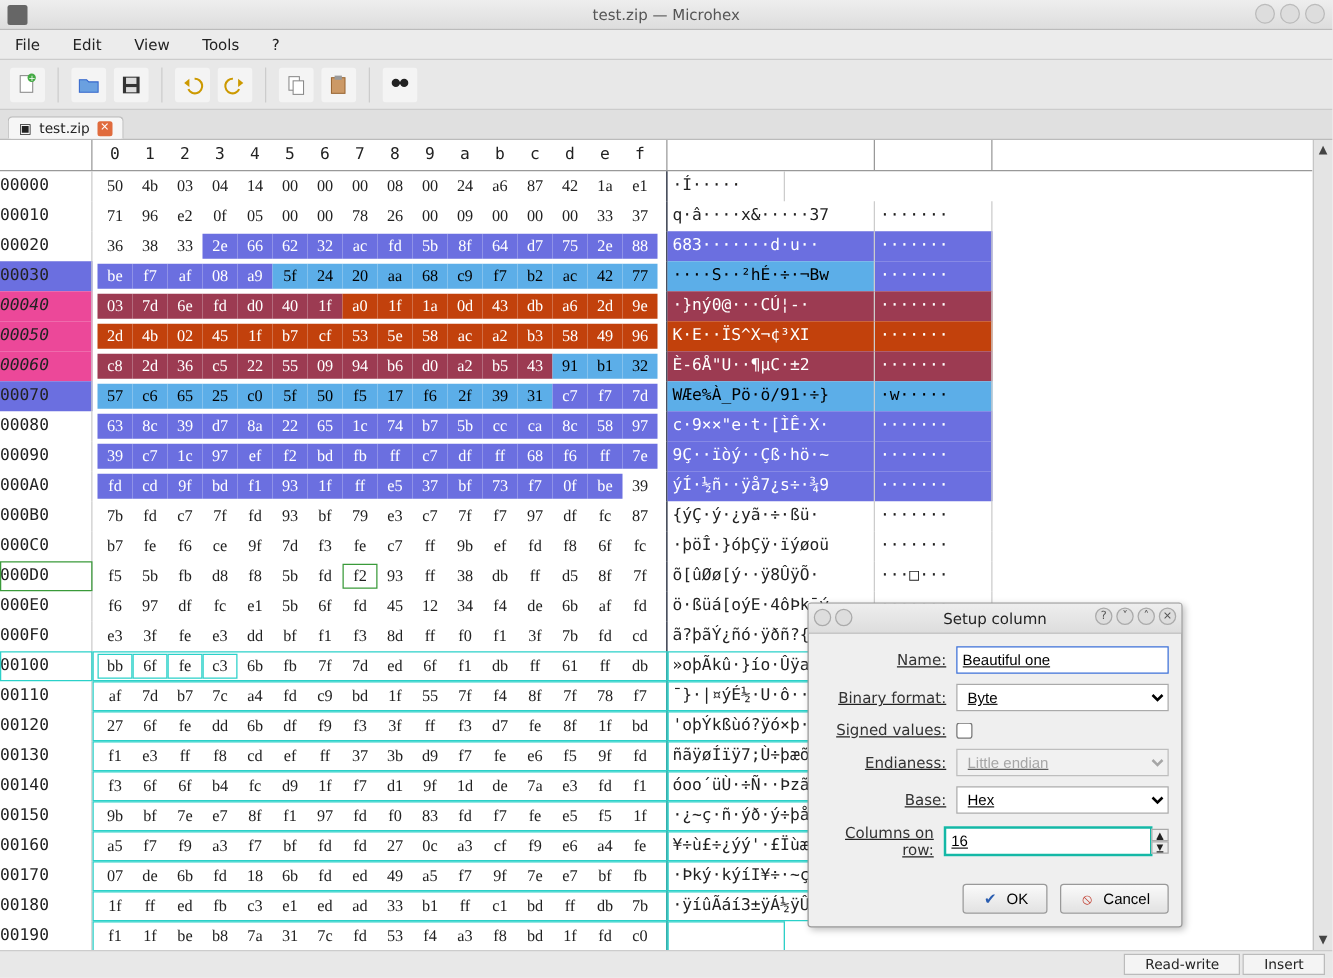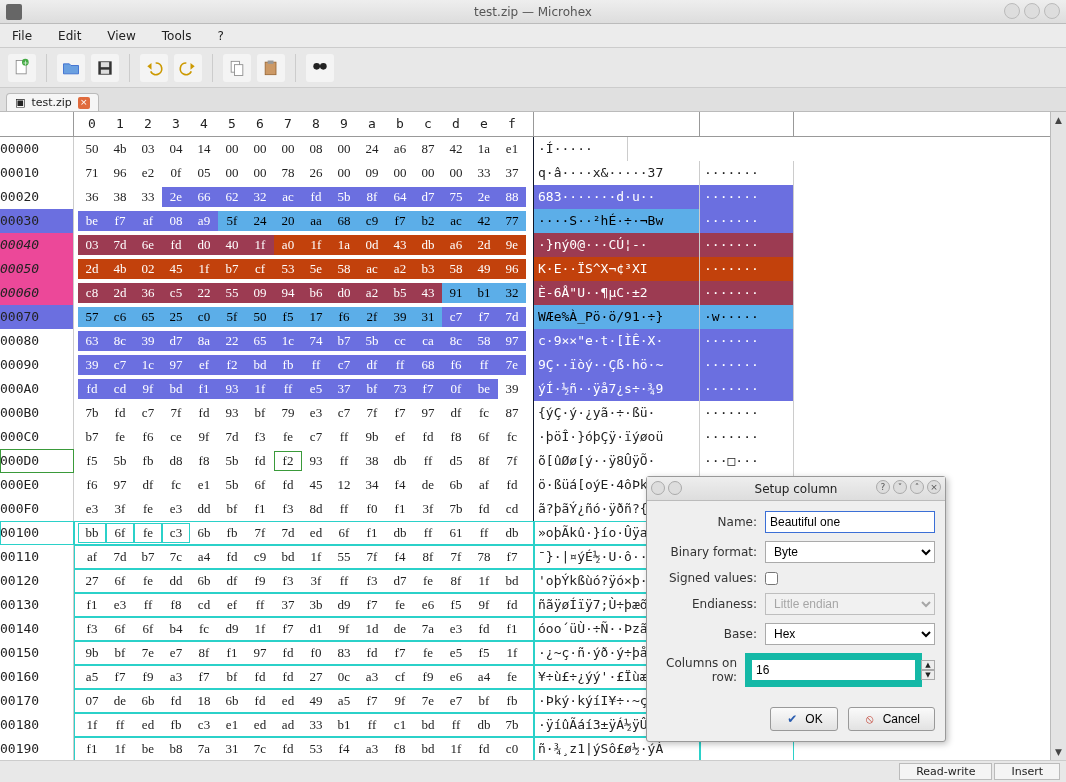--- a/index.html
+++ b/index.html
@@ -49,23 +49,23 @@
 .outline-green { outline: 1px solid #3a9a3a; outline-offset: -1px; }
 
 
 .dialog { position: absolute; right: 120px; bottom: 40px; width: 300px; background: #efefef; border: 1px solid #999; box-shadow: 2px 2px 6px rgba(0,0,0,.25); border-radius: 3px; }
 .dialog .dtitle { height: 24px; background: linear-gradient(#eee,#ddd); display: flex; align-items: center; justify-content: center; font-size: 12px; border-bottom: 1px solid #bbb; position: relative; }
 .dialog .dctrl { position: absolute; right: 4px; top: 3px; display: flex; gap: 3px; }
 .dialog .dctrl span { width: 14px; height: 14px; border-radius: 7px; background: #ddd; border: 1px solid #aaa; display:inline-flex;align-items:center;justify-content:center;font-size:9px;color:#555;}
 .dialog .dicon { position:absolute;left:4px;top:4px;display:flex;gap:3px;}
 .dialog .dicon span{width:14px;height:14px;border-radius:7px;background:#ddd;border:1px solid #aaa;}
 .dialog .form { padding: 10px 10px 6px 10px; }
-.dialog .frow { display: flex; align-items: center; margin-bottom: 8px; }
+.dialog .frow { display: flex; align-items: center; margin-bottom: 8px; text-decoration: underline; }
 .dialog .flabel { width: 108px; text-align: right; padding-right: 8px; color:#333; font-size: 12px;}
-.dialog input[type=text], .dialog input[type=number] { flex:1; border:7px solid #14b8a6; background:#fff; padding: 3px 4px; font-size:12px; }
+.dialog input[type=text], .dialog input[type=number] { flex:1; border:2px solid #14b8a6; background:#fff; padding: 3px 4px; font-size:12px; }
 .dialog input.active { border: 1px solid #3b6fd6; }
 .dialog select { flex:1; border:1px solid #aaa; background:#fff; padding: 2px 4px; font-size:12px; }
 .dialog select:disabled { color:#888; background:#f2f2f2;}
 .dialog .btns { display: flex; justify-content: flex-end; gap: 10px; padding: 6px 10px 10px; }
 .dialog button { padding: 4px 14px; border:1px solid #999; background: linear-gradient(#fafafa,#e2e2e2); border-radius:3px; display:flex;align-items:center;gap:6px; font-size:12px;}
 .dialog button .ico { width:14px; height:14px; display:inline-block;}
 .dialog button.ok .ico{ color:#2a5db0;}
 .dialog button.cancel .ico{ color:#c0392b;}
 .spinner { display:flex; flex-direction:column; margin-left:-1px;}
 .spinner span{width:14px;height:10px;border:1px solid #aaa;background:#eee;font-size:7px;display:flex;align-items:center;justify-content:center;}
@@ -328,21 +328,20 @@
           </div>
           <div class="row">
             <div class="offcol ">00180</div>
             <div class="hexcol outline-cyan"><span class="byte">1f</span><span class="byte">ff</span><span class="byte">ed</span><span class="byte">fb</span><span class="byte">c3</span><span class="byte">e1</span><span class="byte">ed</span><span class="byte">ad</span><span class="byte">33</span><span class="byte">b1</span><span class="byte">ff</span><span class="byte">c1</span><span class="byte">bd</span><span class="byte">ff</span><span class="byte">db</span><span class="byte">7b</span></div>
             <div class="asccol outline-cyan">·ÿíûÃáí­3±ÿÁ½ÿÛ{</div>
             <div class="asccol2 outline-cyan"></div>
           </div>
           <div class="row">
             <div class="offcol ">00190</div>
             <div class="hexcol outline-cyan"><span class="byte">f1</span><span class="byte">1f</span><span class="byte">be</span><span class="byte">b8</span><span class="byte">7a</span><span class="byte">31</span><span class="byte">7c</span><span class="byte">fd</span><span class="byte">53</span><span class="byte">f4</span><span class="byte">a3</span><span class="byte">f8</span><span class="byte">bd</span><span class="byte">1f</span><span class="byte">fd</span><span class="byte">c0</span></div>
-            <div class="asccol outline-cyan">ñ·¾¸z1|ýSô£ø½·ýÀ</div>
             <div class="asccol2 outline-cyan"></div>
           </div>
         </div>
     </div>
     <div class="vscroll">
       <div class="arr">▲</div>
       <div style="flex:1"></div>
       <div class="arr">▼</div>
     </div>
   </div>

